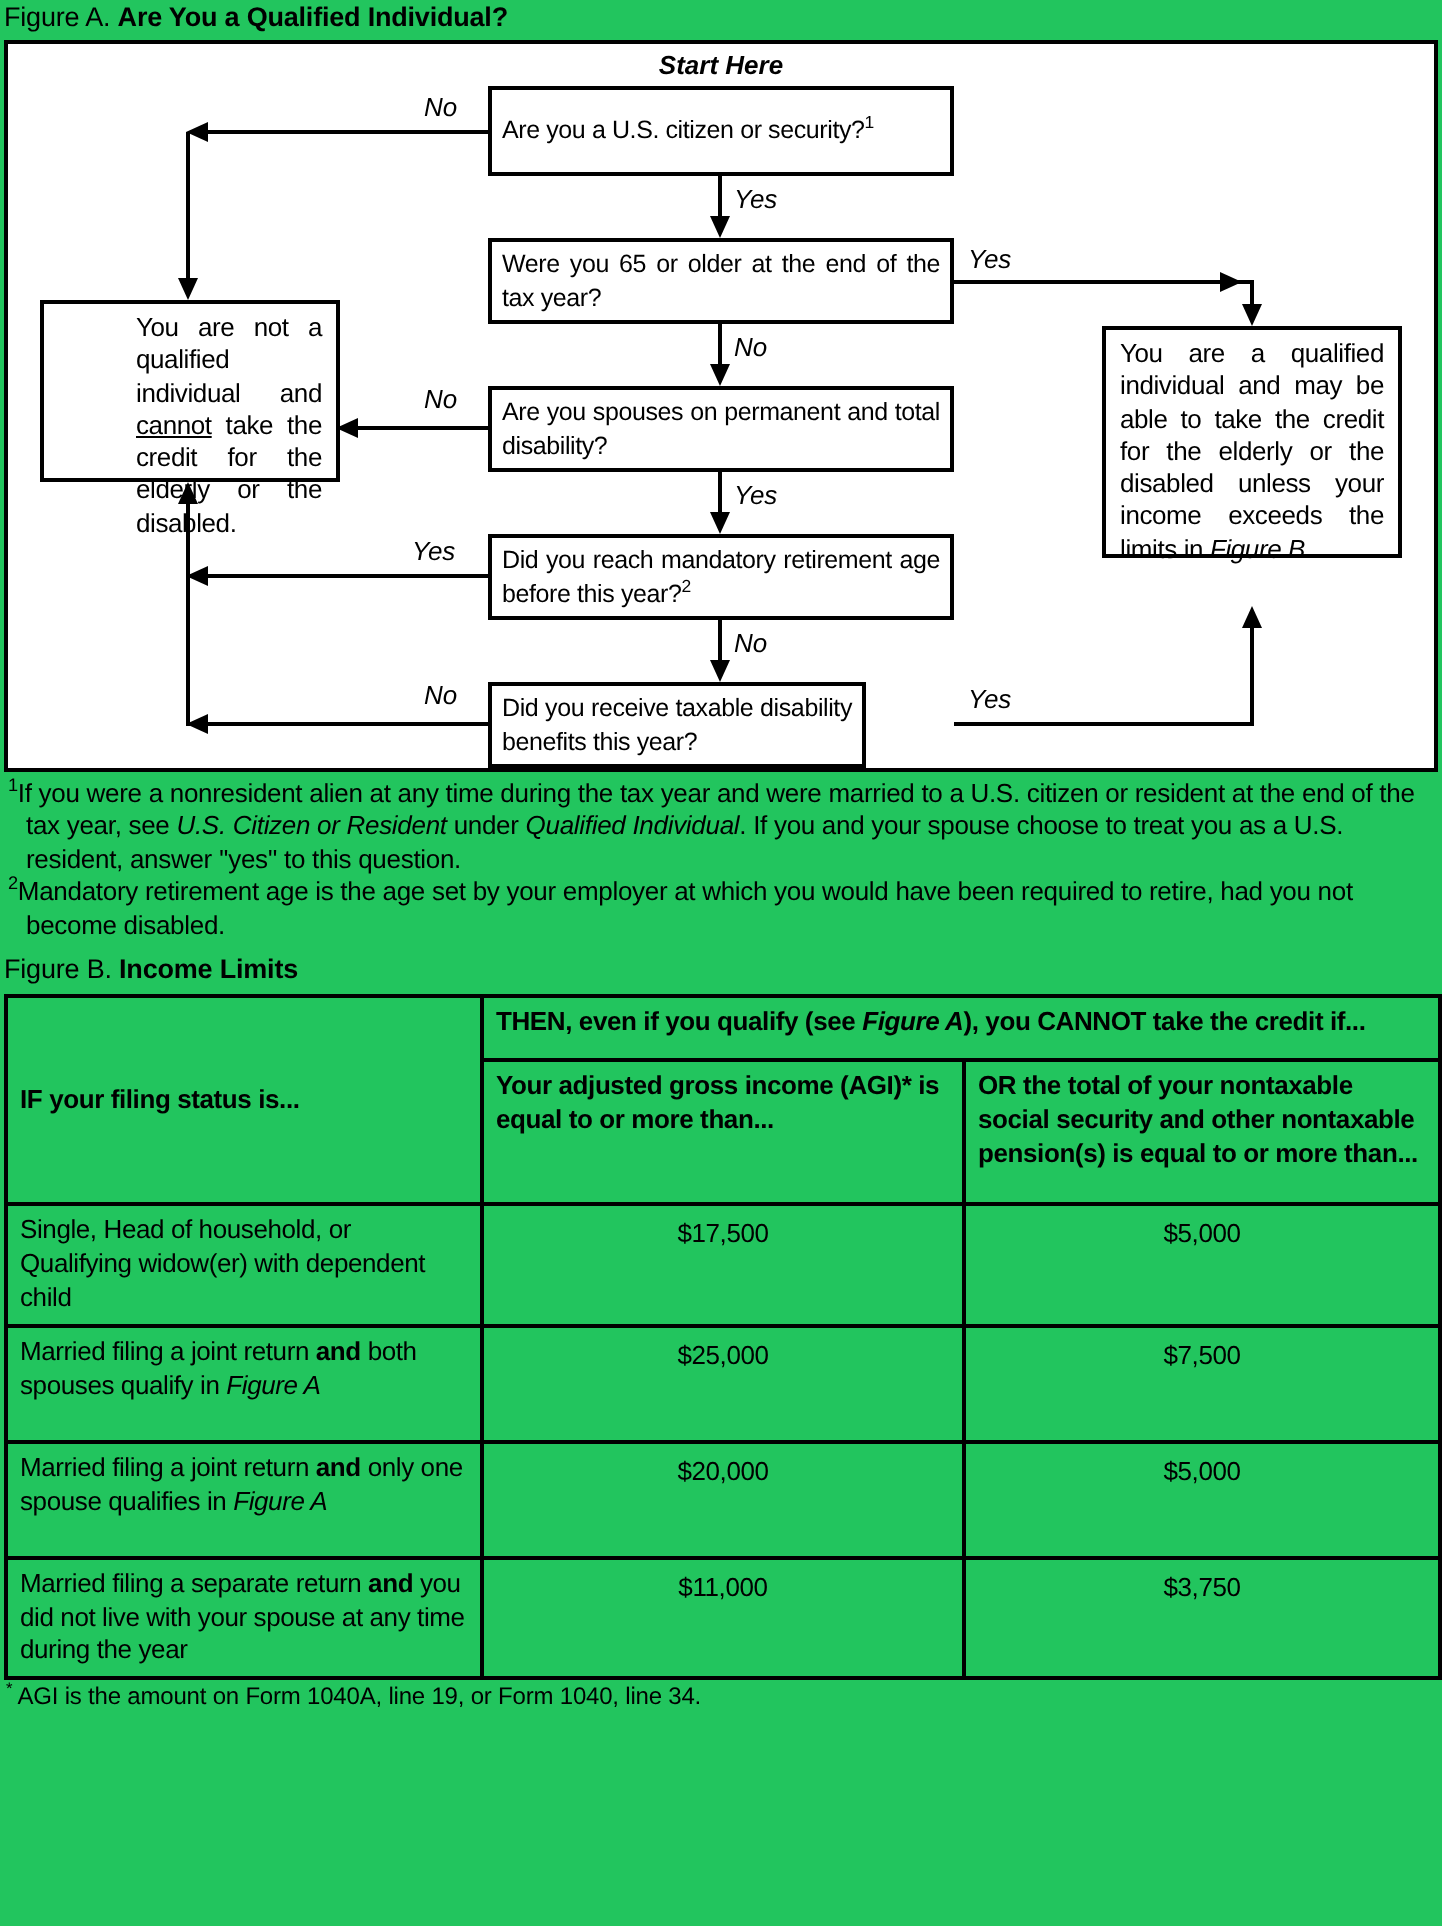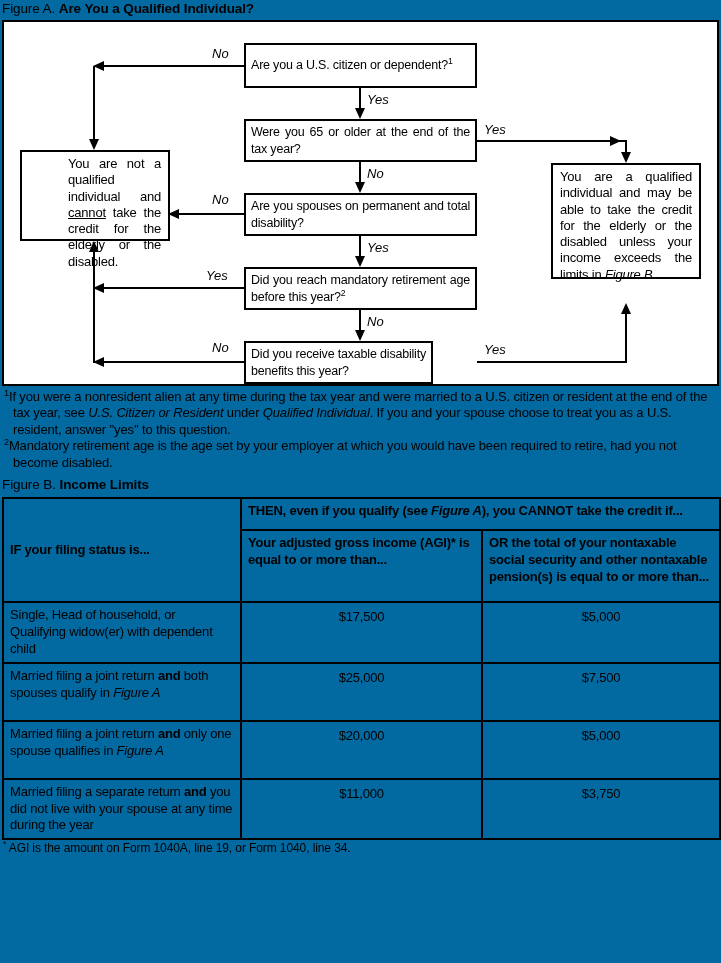--- a/index.html
+++ b/index.html
@@ -1,17 +1,17 @@
 <!DOCTYPE html>
 <html><head>
 <meta charset="utf-8">
 <style>
   html,body{margin:0;padding:0;background:#fff;}
   body{width:721px;height:963px;font-family:"Liberation Sans",sans-serif;color:#000;-webkit-font-smoothing:antialiased;}
-  .page{position:relative;width:721px;height:963px;background:#0369a1;overflow:hidden;}
+  .page{position:relative;width:721px;height:963px;background:#22c55e;overflow:hidden;}
   .fig-title{position:absolute;font-size:13.5px;letter-spacing:-0.1px;white-space:nowrap;}
   .fig-title b{font-weight:bold;}
 
   
   .chart{position:absolute;left:2px;top:20px;width:717px;height:366px;border:2px solid #000;box-sizing:border-box;background:#fff;}
   .start-here{position:absolute;left:240px;top:3px;width:233px;text-align:center;font-weight:bold;font-style:italic;font-size:13px;}
   .qbox{position:absolute;border:2px solid #000;box-sizing:border-box;background:#fff;display:flex;align-items:center;padding:2px 5px;font-size:12.5px;line-height:1.3;letter-spacing:-0.2px;}
   .qbox .jt{display:block;width:100%;text-align:justify;}
   .obox{position:absolute;border:2px solid #000;box-sizing:border-box;background:#fff;padding:4px 7px;font-size:13px;line-height:1.25;text-align:justify;letter-spacing:-0.2px;}
   .hline,.vline{position:absolute;background:#000;}
@@ -39,23 +39,24 @@
   .agi-note{position:absolute;left:3px;top:841px;font-size:12px;letter-spacing:-0.1px;}
 </style>
 </head>
 <body>
 
 <div class="page">
 
   <div class="fig-title" style="left:2px;top:1px;"><span>Figure A.</span>&nbsp;<b>Are You a Qualified Individual?</b></div>
 
   <div class="chart">
+    <div class="start-here">Start Here</div>
 
     <div class="qbox" style="left:240px;top:21px;width:233px;height:45px;">
-      <span class="jt"><span>Are you a U.S. citizen or dependent?</span><sup>1</sup></span>
+      <span class="jt"><span>Are you a U.S. citizen or security?</span><sup>1</sup></span>
     </div>
     <div class="qbox" style="left:240px;top:97px;width:233px;height:43px;">
       <span class="jt">Were you 65 or older at the end of the tax year?</span>
     </div>
     <div class="qbox" style="left:240px;top:171px;width:233px;height:43px;">
       <span class="jt">Are you spouses on permanent and total disability?</span>
     </div>
     <div class="qbox" style="left:240px;top:245px;width:233px;height:43px;">
       <span class="jt"><span>Did you reach mandatory retirement age before this year?</span><sup>2</sup></span>
     </div>

